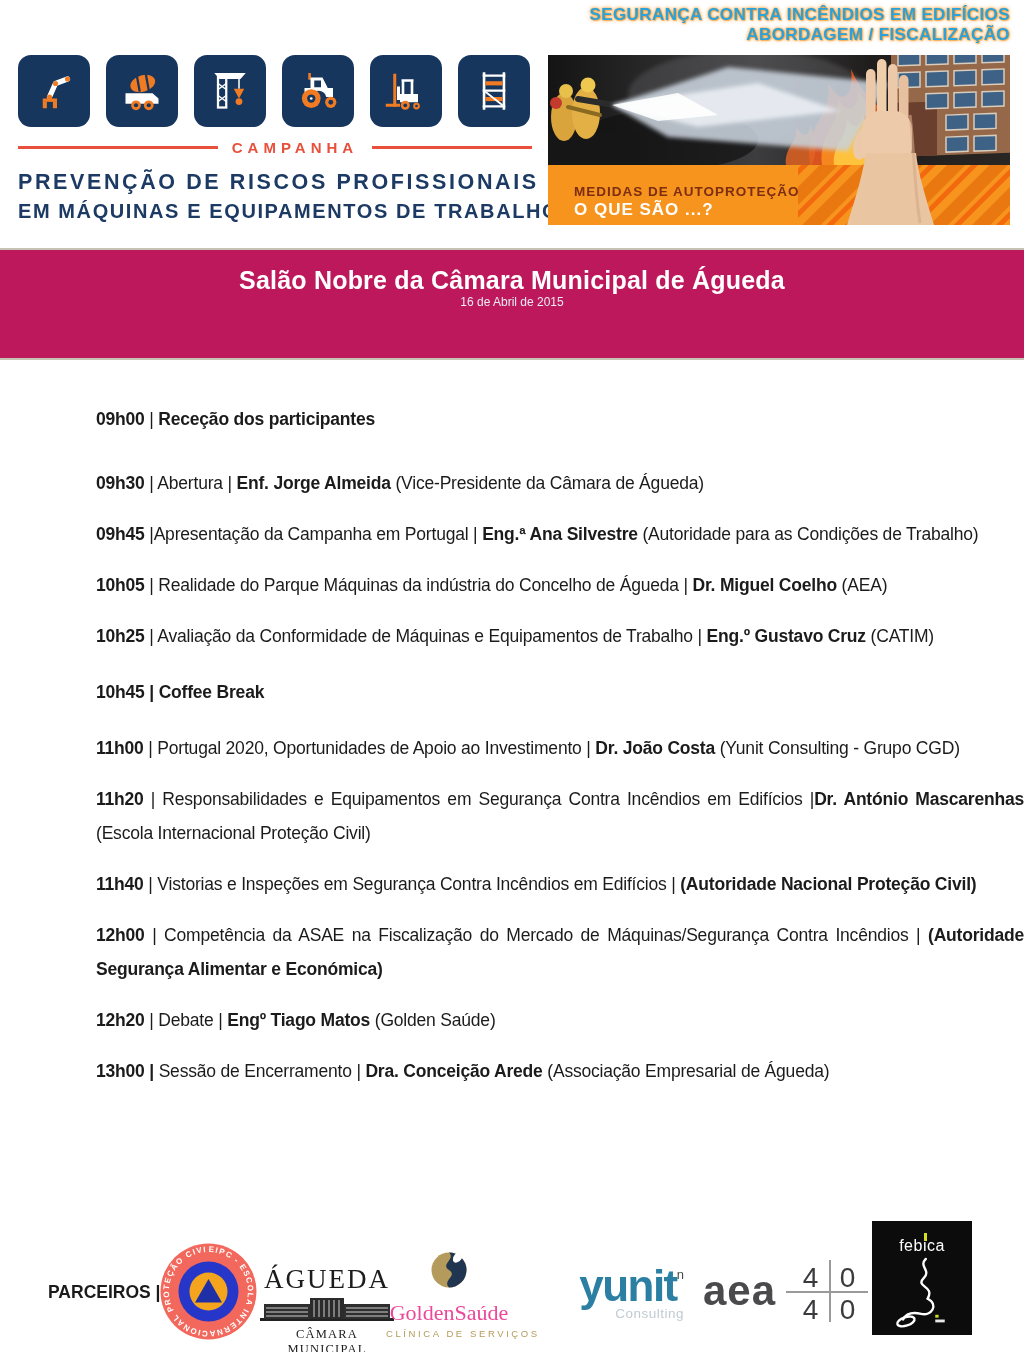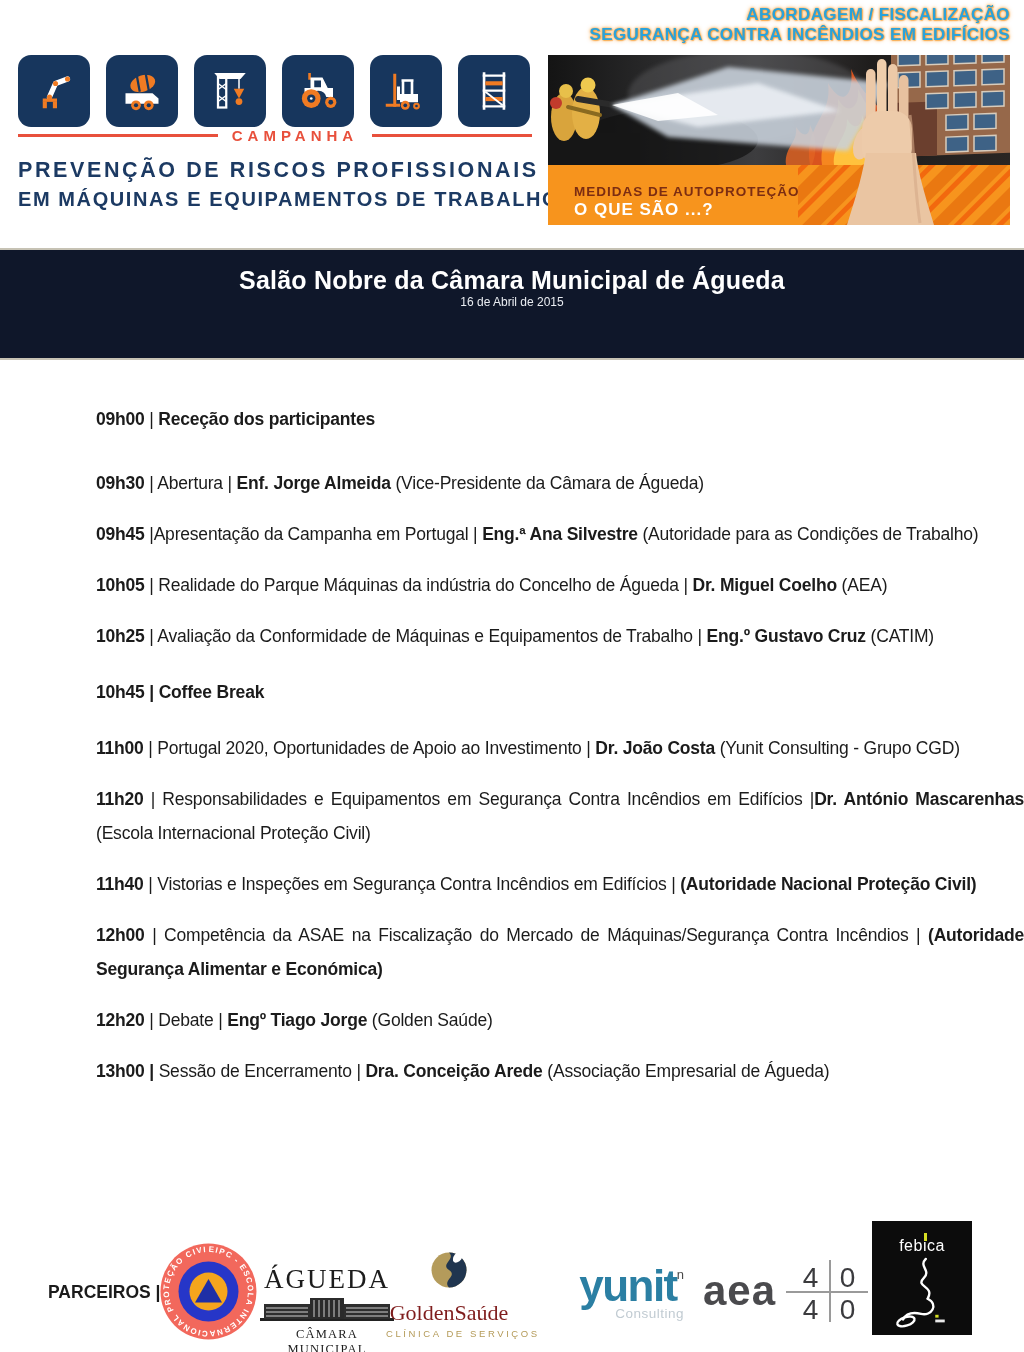--- a/index.html
+++ b/index.html
@@ -5,41 +5,41 @@
   html,body{margin:0;padding:0;background:#ffffff;}
   .page{position:relative;width:1024px;height:1352px;background:#fff;overflow:hidden;
         font-family:"Liberation Sans",sans-serif;color:#1b1b1b;}
 
   
   .logo-left{position:absolute;left:18px;top:55px;width:514px;}
   .tiles{display:flex;gap:16px;}
   .tile{width:72px;height:72px;background:#17365D;border-radius:13px;
         display:flex;align-items:center;justify-content:center;flex:0 0 auto;}
   .tile svg{width:54px;height:54px;}
-  .campanha-row{display:flex;align-items:center;margin-top:0;}
+  .campanha-row{display:flex;align-items:center;margin-top:12px;}
   .campanha-line{height:2.5px;background:#E8503C;flex:1;}
   .campanha-line.left{flex:1.25;}
   .campanha-text{color:#E8503C;font-weight:bold;font-size:15px;letter-spacing:5px;
                  margin:0 14px;white-space:nowrap;}
   .left-title1{margin-top:14px;text-align:center;color:#1C3A63;font-weight:bold;
                font-size:21.5px;letter-spacing:2.6px;white-space:nowrap;}
   .left-title2{margin-top:5px;text-align:center;color:#1C3A63;font-weight:bold;
                font-size:20px;letter-spacing:1.6px;white-space:nowrap;}
 
   
   .heading-right{position:absolute;right:14px;top:5px;text-align:right;
                  font-weight:bold;font-size:17px;line-height:19.5px;color:#2AA2DB;
                  letter-spacing:.4px;
                  text-shadow:0 0 2px #F7941D,0 0 4px rgba(247,148,29,.8),1px 1px 1px rgba(247,148,29,.55);}
   .photo{position:absolute;left:548px;top:55px;width:466px;height:170px;}
   .photo svg{display:block;}
   .photo text{font-family:"Liberation Sans",sans-serif;}
 
   
-  .banner{position:absolute;left:0;top:248px;width:1024px;height:112px;background:#0f172a;
+  .banner{position:absolute;left:0;top:248px;width:1024px;height:112px;background:#be185d;
           border-top:2px solid #C6C2B4;border-bottom:2px solid #C6C2B4;
           box-sizing:border-box;text-align:center;}
   .banner-title{color:#fff;font-weight:bold;font-size:25px;margin-top:16px;letter-spacing:.2px;}
   .banner-date{color:#E9ECF1;font-size:12px;}
 
   
   .schedule{position:absolute;left:48px;top:402px;width:928px;margin-left:48px;}
   .entry{margin:0 0 17px 0;font-size:17.5px;line-height:34px;letter-spacing:-.2px;}
   .entry.gap-lg{margin-top:30px;}
   .entry.gap-sm{margin-top:22px;}
@@ -47,21 +47,21 @@
   .entry .b{font-weight:bold;}
 
   
   .parceiros-label{position:absolute;left:48px;top:1282px;font-weight:bold;font-size:17.5px;}
   .eipc{position:absolute;left:160px;top:1243px;width:97px;height:97px;}
   .agueda{position:absolute;left:258px;top:1264px;width:138px;text-align:center;
           font-family:"Liberation Serif",serif;color:#1c1c1c;}
   .agueda-title{font-size:27px;letter-spacing:2px;}
   .agueda-sub{font-size:12.5px;letter-spacing:1.2px;margin-top:2px;font-variant:small-caps;}
   .golden{position:absolute;left:386px;top:1249px;width:126px;text-align:center;}
-  .golden-title{font-family:"Liberation Serif",serif;font-size:22px;color:#7f1d1d;margin-top:3px;}
+  .golden-title{font-family:"Liberation Serif",serif;font-size:22px;color:#ec4899;margin-top:3px;}
   .golden-sub{font-size:9.5px;letter-spacing:2.6px;color:#B49A58;margin-top:2px;white-space:nowrap;}
   .yunit{position:absolute;left:574px;top:1266px;width:110px;text-align:right;}
   .yunit-title{font-weight:bold;font-size:44px;line-height:40px;color:#2B7FA3;letter-spacing:-1.5px;display:inline-block;}
   .yunit-sup{font-size:13px;color:#4a4a4a;vertical-align:top;line-height:18px;}
   .yunit-sub{font-size:13.5px;color:#C1CBD2;margin-top:0;letter-spacing:.5px;}
   .aea{position:absolute;left:703px;top:1262px;display:flex;align-items:center;gap:16px;}
   .aea-title{font-weight:bold;font-size:42px;color:#4A4A4D;letter-spacing:1px;}
   .aea-grid{position:relative;width:74px;height:58px;display:grid;grid-template-columns:1fr 1fr;grid-template-rows:1fr 1fr;}
   .aea-grid span{display:flex;align-items:center;justify-content:center;font-size:28px;color:#3B3B3E;}
   .aea-vline{position:absolute;left:50%;top:-2px;bottom:-2px;width:1.5px;background:#9a9a9a;}
@@ -151,22 +151,22 @@
     <div class="campanha-row">
       <div class="campanha-line left"></div>
       <div class="campanha-text">CAMPANHA</div>
       <div class="campanha-line"></div>
     </div>
     <div class="left-title1">PREVENÇÃO DE RISCOS PROFISSIONAIS</div>
     <div class="left-title2">EM MÁQUINAS E EQUIPAMENTOS DE TRABALHO</div>
   </div>
 
   <div class="heading-right">
+    <div>SEGURANÇA CONTRA INCÊNDIOS EM EDIFÍCIOS</div>
     <div>ABORDAGEM / FISCALIZAÇÃO</div>
-    <div>SEGURANÇA CONTRA INCÊNDIOS EM EDIFÍCIOS</div>
   </div>
 
   <div class="photo">
     <svg width="462" height="170" viewBox="0 0 462 170">
       <defs>
         <linearGradient id="smoke" x1="0" y1="0" x2="1" y2="0">
           <stop offset="0" stop-color="#141414"></stop>
             <stop offset="0.45" stop-color="#3d3d3f"></stop>
           <stop offset="0.7" stop-color="#1f1d1c"></stop>
             <stop offset="1" stop-color="#2a2623"></stop>
@@ -259,21 +259,21 @@
       <p class="entry"><span class="b">09h00</span><span> | </span><span class="b">Receção dos participantes</span></p>
       <p class="entry gap-lg"><span class="b">09h30</span><span> | Abertura | </span><span class="b">Enf. Jorge Almeida</span><span> (Vice-Presidente da Câmara de Águeda)</span></p>
       <p class="entry"><span class="b">09h45</span><span> |Apresentação da Campanha em Portugal | </span><span class="b">Eng.ª Ana Silvestre</span><span> (Autoridade para as Condições de Trabalho)</span></p>
       <p class="entry"><span class="b">10h05</span><span> | Realidade do Parque Máquinas da indústria do Concelho de Águeda | </span><span class="b">Dr. Miguel Coelho</span><span> (AEA)</span></p>
       <p class="entry"><span class="b">10h25</span><span> | Avaliação da Conformidade de Máquinas e Equipamentos de Trabalho | </span><span class="b">Eng.º Gustavo Cruz</span><span> (CATIM)</span></p>
       <p class="entry gap-sm"><span class="b">10h45 | Coffee Break</span></p>
       <p class="entry gap-sm"><span class="b">11h00</span><span> | Portugal 2020, Oportunidades de Apoio ao Investimento | </span><span class="b">Dr. João Costa</span><span> (Yunit Consulting - Grupo CGD)</span></p>
       <p class="entry justify"><span class="b">11h20</span><span> | Responsabilidades e Equipamentos em Segurança Contra Incêndios em Edifícios |</span><span class="b">Dr. António Mascarenhas</span><span> (Escola Internacional Proteção Civil)</span></p>
       <p class="entry"><span class="b">11h40</span><span> | Vistorias e Inspeções em Segurança Contra Incêndios em Edifícios | </span><span class="b">(Autoridade Nacional Proteção Civil)</span></p>
       <p class="entry justify"><span class="b">12h00</span><span> | Competência da ASAE na Fiscalização do Mercado de Máquinas/Segurança Contra Incêndios | </span><span class="b">(Autoridade Segurança Alimentar e Económica)</span></p>
-      <p class="entry"><span class="b">12h20</span><span> | Debate | </span><span class="b">Engº Tiago Jorge</span><span> (Golden Saúde)</span></p>
+      <p class="entry"><span class="b">12h20</span><span> | Debate | </span><span class="b">Engº Tiago Matos</span><span> (Golden Saúde)</span></p>
       <p class="entry"><span class="b">13h00 |</span><span> Sessão de Encerramento | </span><span class="b">Dra. Conceição Arede</span><span> (Associação Empresarial de Águeda)</span></p>
     </div>
 
   <div class="parceiros-label">PARCEIROS |</div>
 
   <div class="eipc">
     <svg width="97" height="97" viewBox="0 0 97 97">
       <circle cx="48.5" cy="48.5" r="48" fill="#F2685C"></circle>
       <circle cx="48.5" cy="48.5" r="30" fill="#2636C8"></circle>
       <circle cx="48.5" cy="48.5" r="19" fill="#F5A51D"></circle>

